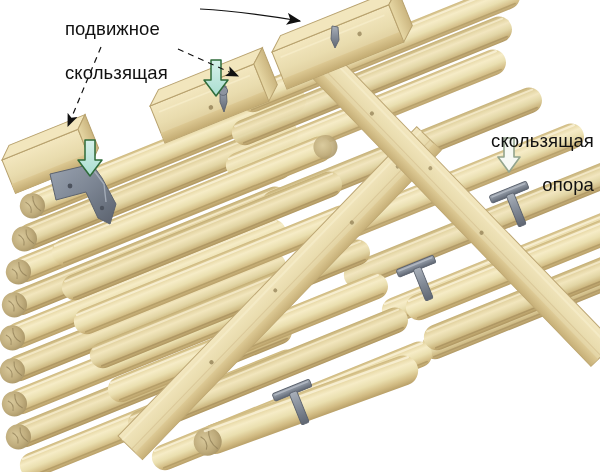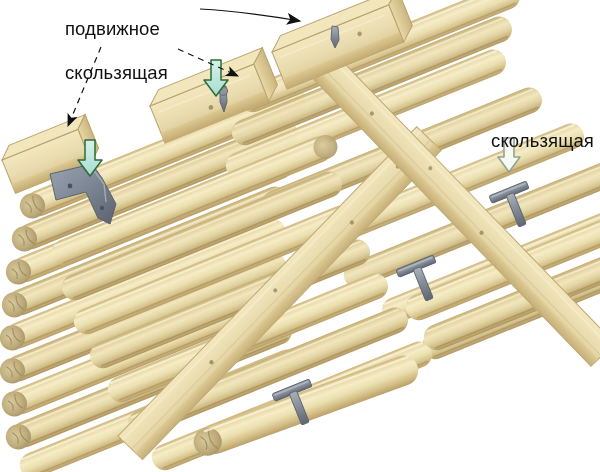--- a/index.html
+++ b/index.html
@@ -321,15 +321,16 @@
     </g>
   </svg>
 
   <div class="lbl" id="lbl-movable">
     <span>подвижное</span><br>
     <span>скользящая</span>
   </div>
 
   <div class="lbl" id="lbl-sliding">
     <span>скользящая</span>
+    <span class="l2">опора</span>
   </div>
 
 </div>
 
 </body></html>

